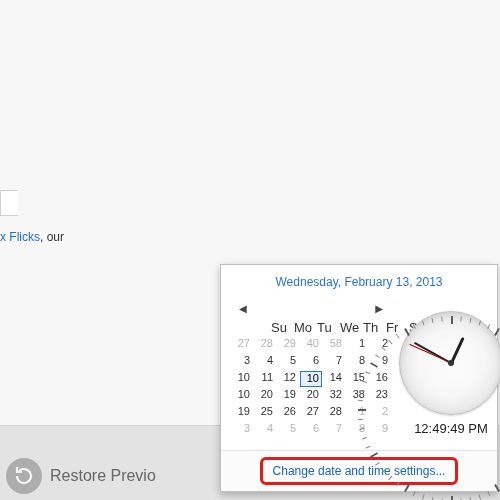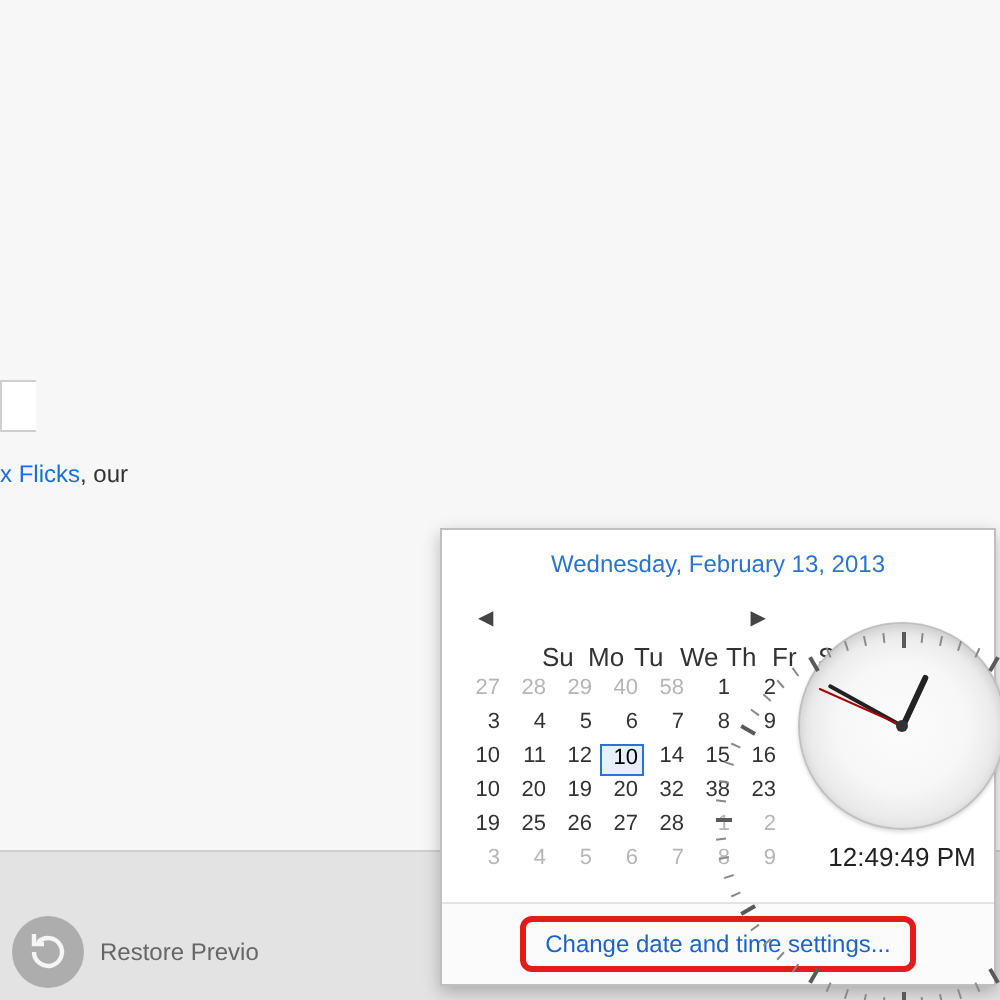--- a/index.html
+++ b/index.html
@@ -5,21 +5,21 @@
   * { box-sizing: border-box; margin: 0; padding: 0; }
   html, body { width: 500px; height: 500px; overflow: hidden; font-family: "Segoe UI", Tahoma, sans-serif; font-size: 11px; color: #222; }
   .bg { position: absolute; inset: 0; background: #f2f2f2; }
   .top-region { position: absolute; left: 0; top: 0; right: 0; height: 425px; background: #f7f7f7; }
   .search-row { position: absolute; left: 0; top: 190px; display: flex; align-items: center; }
   .search-input { width: 18px; height: 26px; background: #fff; border: 1px solid #cfcfcf; border-right: none; }
   .search-btn { height: 26px; padding: 0 10px; background: #f5f5f5; border: 1px solid #b8b8b8; font-size: 12px; cursor: pointer; }
   .flicks-row { position: absolute; left: 0; top: 230px; font-size: 12px; color: #333; }
   .flicks-row a { color: #1a6fd6; text-decoration: none; }
   .bottom-bar { position: absolute; left: 0; bottom: 0; width: 100%; height: 75px; background: #e3e3e3; border-top: 1px solid #cfcfcf; overflow: hidden; }
-  .restore { position: absolute; left: 6px; bottom: 6px; display: flex; align-items: center; gap: 8px; font-size: 12px; color: #666; }
+  .restore { position: absolute; left: 6px; bottom: 6px; display: flex; align-items: center; gap: 8px; font-size: 16px; color: #666; }
   .restore-icon { width: 36px; height: 36px; border-radius: 50%; background: #adadad; display: flex; align-items: center; justify-content: center; }
   .restore-icon svg { width: 24px; height: 24px; fill: none; stroke: #f5f5f5; stroke-width: 2.2; }
 
   .popup { position: absolute; right: 2px; top: 264px; width: 278px; background: #fff; border: 1px solid #bfbfbf; box-shadow: 0 3px 8px rgba(0,0,0,0.25); }
   .popup-top { display: flex; padding: 8px 8px 6px 8px; }
   .full-date { color: #2a74d0; font-size: 12px; text-align: center; width: 100%; padding: 2px 0 4px; }
   .popup-columns { display: flex; padding: 0 8px 6px 8px; align-items: flex-start; }
   .cal-col { width: 168px; }
   .cal-header { display: flex; align-items: center; justify-content: space-between; padding: 2px 6px; font-size: 12px; }
   .cal-arrow { font-size: 10px; color: #444; cursor: pointer; padding: 2px 4px; }

